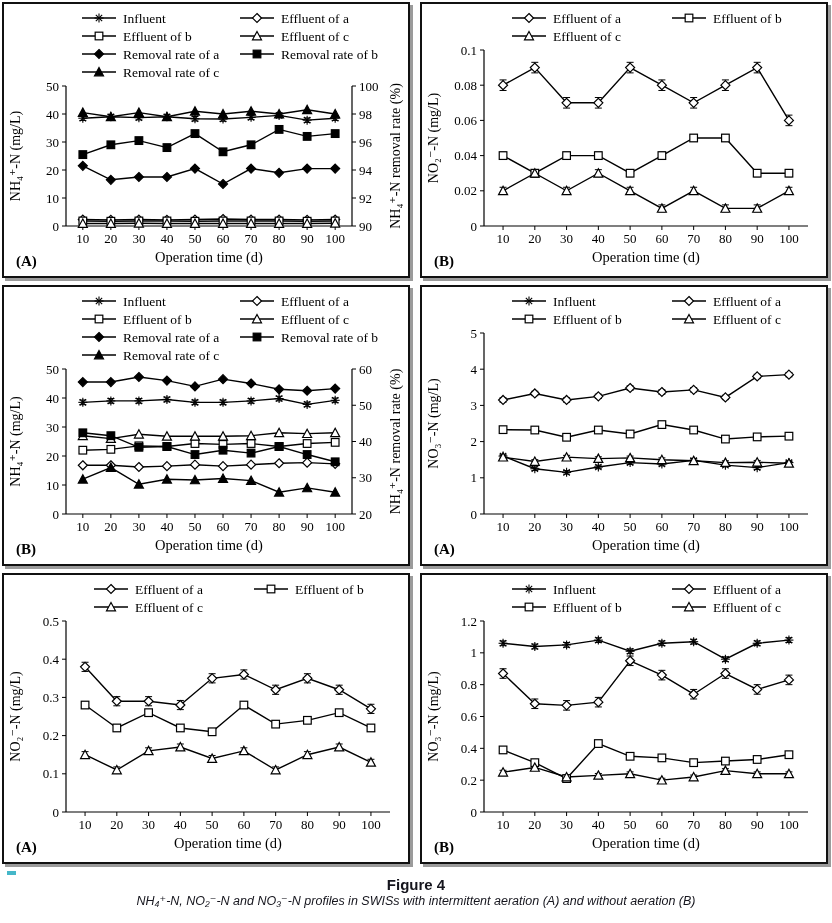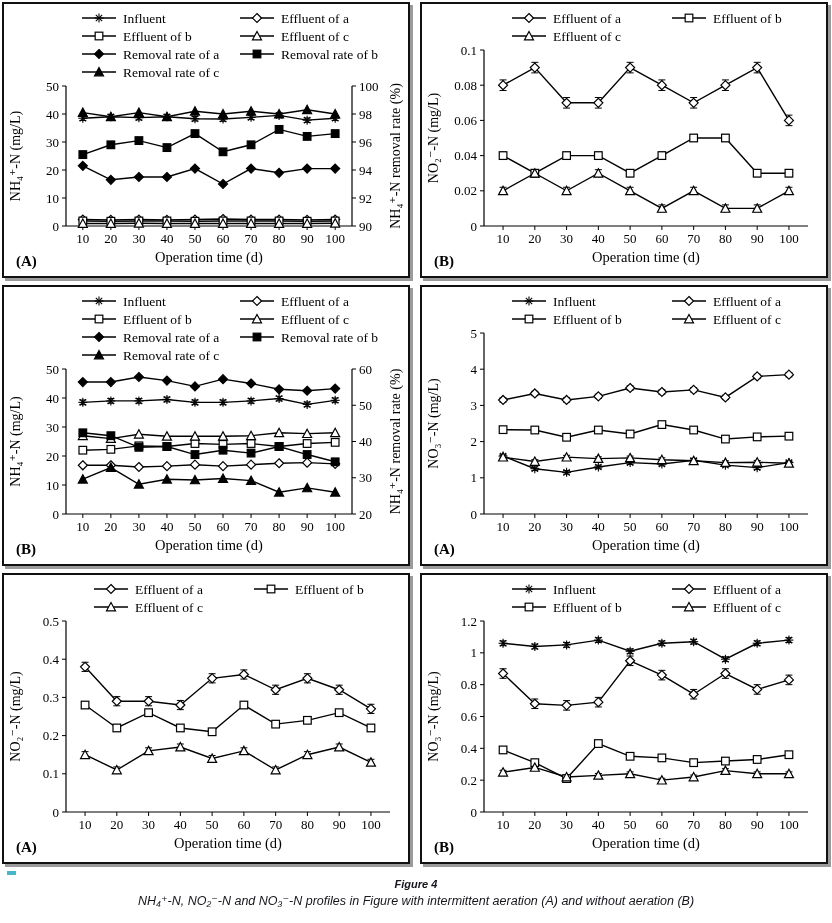--- a/index.html
+++ b/index.html
@@ -4,21 +4,21 @@
 <style>
   html,body{margin:0;padding:0;background:#ffffff;}
   .page{position:relative;width:832px;height:923px;background:#ffffff;overflow:hidden;
         font-family:"Liberation Serif","DejaVu Serif",serif;}
   .panel{position:absolute;background:#ffffff;border:2px solid #111;
          box-shadow:3px 3px 0 #9b9b9b;}
   .panel svg{display:block;}
   svg text{font-family:"Liberation Serif","DejaVu Serif",serif;fill:#000;}
   .caption{position:absolute;left:0;right:0;top:876px;text-align:center;
            font-family:"Liberation Sans","DejaVu Sans",sans-serif;color:#15151d;}
-  .cap-title{font-weight:bold;font-style:italic;font-size:11px;line-height:17px;}
+  .cap-title{font-weight:bold;font-size:15px;line-height:17px;}
   .cap-text{font-style:italic;font-size:12.5px;line-height:17px;}
   .teal-dash{position:absolute;left:7px;top:871px;width:9px;height:4px;background:#45b7c9;}
 </style>
 </head>
 <body>
 
 <div class="page">
 
   <div class="panel" style="left:2px;top:2px;width:404px;height:272px">
     <svg width="404" height="272">
@@ -1389,16 +1389,16 @@
         <polygon points="303.4117647058823,191.11666666666667 307.9117647058823,199.44166666666666 298.9117647058823,199.44166666666666" fill="#fff" stroke="#000" stroke-width="1.2"></polygon>
         <polygon points="335.1764705882353,194.3 339.6764705882353,202.625 330.6764705882353,202.625" fill="#fff" stroke="#000" stroke-width="1.2"></polygon>
         <polygon points="366.94117647058823,194.3 371.44117647058823,202.625 362.44117647058823,202.625" fill="#fff" stroke="#000" stroke-width="1.2"></polygon>
       </svg>
   </div>
 
   <div class="teal-dash"></div>
 
   <div class="caption">
     <div class="cap-title">Figure 4</div>
-    <div class="cap-text">NH₄⁺-N, NO₂⁻-N and NO₃⁻-N profiles in Figure with intermittent aeration (A) and without aeration (B)</div>
+    <div class="cap-text">NH₄⁺-N, NO₂⁻-N and NO₃⁻-N profiles in SWISs with intermittent aeration (A) and without aeration (B)</div>
   </div>
 
 </div>
 
 </body></html>

